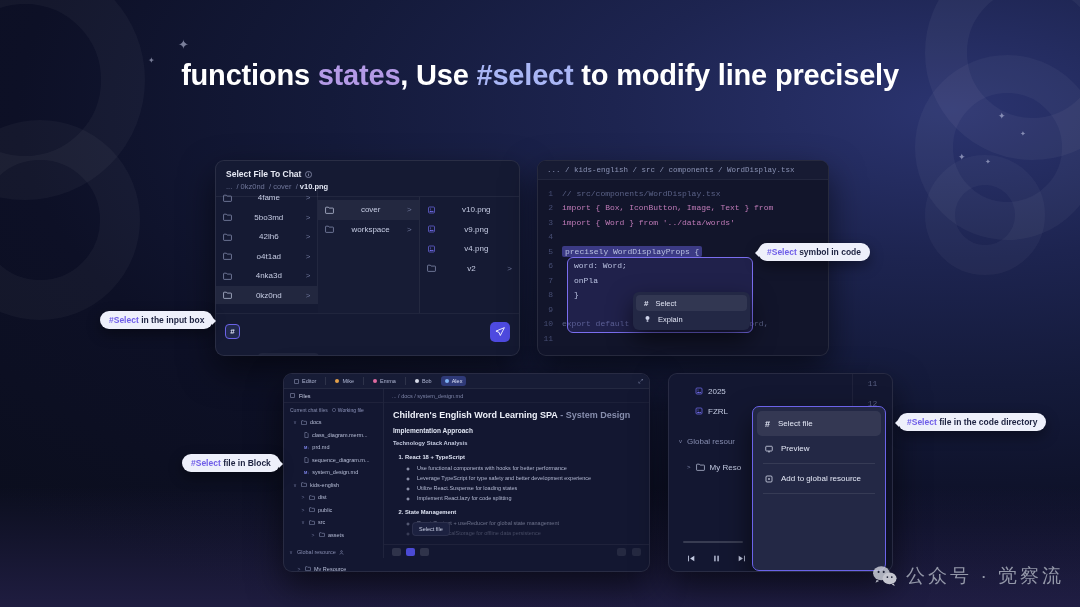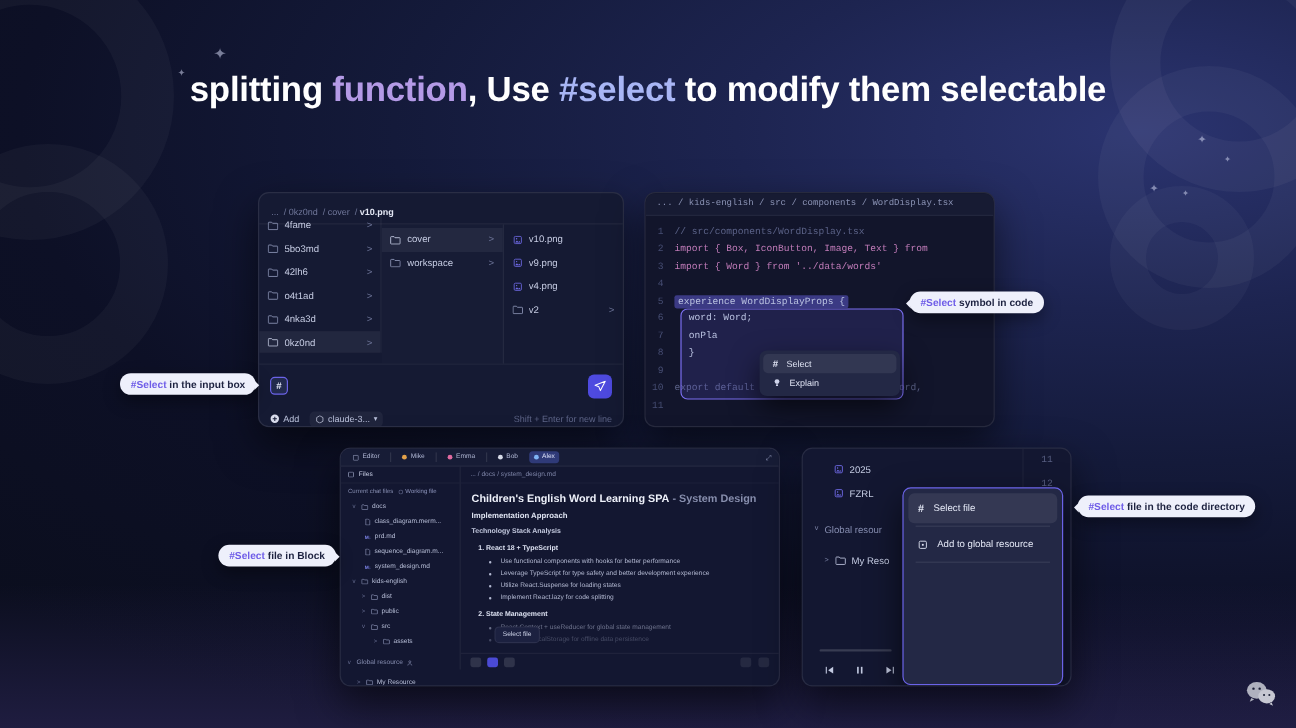--- a/index.html
+++ b/index.html
@@ -51,21 +51,21 @@
     z-index: 6;
   }
 
   
   #panelA { left: 215px; top: 160px; width: 305px; height: 196px; background:#151a33; }
   #panelA .hdr { padding: 8px 10px 5px 10px; }
   #panelA .hdr .t { font-size: 8.5px; font-weight: 700; color: #e7eaf5; display:flex; align-items:center; gap:4px;}
   #panelA .hdr .crumb { font-size: 7.5px; color: #6f7699; margin-top: 3px; }
   #panelA .hdr .crumb b { color: #e3e7f4; font-weight: 600; }
   .cols { display: flex; height: 117px; border-top: 1px solid rgba(255,255,255,.06); }
-  .col { height: 100%; overflow: hidden; position: relative; }
+  .col { height: 100%; overflow: hidden; position: relative; text-align: center; }
   .colA { width: 103px; border-right: 1px solid rgba(255,255,255,.06); }
   .colB { width: 102px; border-right: 1px solid rgba(255,255,255,.06); background: rgba(255,255,255,.012); }
   .colC { width: 100px; }
   .fitem { display: flex; align-items: center; gap: 5px; padding: 0 7px; height: 19.5px;
            font-size: 8px; color: #c6cce3; }
   .fitem.sel { background: rgba(255,255,255,.06); }
   .fitem.hl  { background: rgba(255,255,255,.055); }
   .fitem .nm { flex: 1; white-space: nowrap; overflow: hidden; }
   .fitem .ch { color: #6d7498; font-size: 8px; }
   .ficon { width: 9px; height: 8px; flex: none; }
@@ -200,26 +200,34 @@
   <div class="spark" style="left:178px; top:38px;  font-size:13px;">✦</div>
   <div class="spark" style="left:148px; top:57px;  font-size:8px;">✦</div>
   <div class="spark" style="left:998px; top:112px; font-size:9px;">✦</div>
   <div class="spark" style="left:958px; top:153px; font-size:9px;">✦</div>
   <div class="spark" style="left:985px; top:158px; font-size:7px;">✦</div>
   <div class="spark" style="left:1020px;top:130px; font-size:7px;">✦</div>
 </div>
 
 <div id="headline">
   <div class="ln">
-    <span>splitting </span><span class="kw-sym">function</span><span>, Use </span><span class="kw-sel">#select</span><span> to modify them selectable</span>
+    <span>functions </span><span class="kw-sym">states</span><span>, Use </span><span class="kw-sel">#select</span><span> to modify line precisely</span>
   </div>
 </div>
 
 <div class="panel" id="panelA">
   <div class="hdr">
+    <div class="t">
+      <span>Select File To Chat</span>
+      <svg width="7" height="7" viewBox="0 0 16 16">
+          <circle cx="8" cy="8" r="7" fill="none" stroke="#9aa1c0" stroke-width="1.6"></circle>
+          <circle cx="8" cy="4.6" r="1" fill="#9aa1c0"></circle>
+          <rect x="7.2" y="6.6" width="1.6" height="5" fill="#9aa1c0"></rect>
+        </svg>
+    </div>
     <div class="crumb">
       <span>...</span>
       &nbsp;/&nbsp;<span>0kz0nd</span>
       &nbsp;/&nbsp;<span>cover</span>
       &nbsp;/&nbsp;<b>v10.png</b>
     </div>
   </div>
 
   <div class="cols">
 
@@ -362,21 +370,21 @@
     <div class="cline">
         <span class="ln-no">3</span>
         <span class="c-kw">import { Word } from '../data/words'</span>
       </div>
     <div class="cline">
         <span class="ln-no">4</span>
         <span class="c-pl"></span>
       </div>
     <div class="cline">
         <span class="ln-no">5</span>
-        <span class="c-pl selhl" style="position:relative;z-index:2;padding:1px 3px;border-radius:2px;">experience WordDisplayProps {</span>
+        <span class="c-pl selhl" style="position:relative;z-index:2;padding:1px 3px;border-radius:2px;">precisely WordDisplayProps {</span>
       </div>
     <div class="cline">
         <span class="ln-no">6</span>
         <span class="c-pl" style="position:relative;z-index:2;">  word: Word;</span>
       </div>
     <div class="cline">
         <span class="ln-no">7</span>
         <span class="c-pl" style="position:relative;z-index:2;">  onPla</span>
       </div>
     <div class="cline">
@@ -628,20 +636,27 @@
         <rect x="12.4" y="3" width="1.6" height="10" fill="#c3cae1"></rect>
         <path d="M3 3v10L10.5 8z" fill="#c3cae1"></path>
       </svg>
   </div>
 
   <div id="menu2">
     <div class="mi act">
       <span style="font-weight:700;font-size:9px;">#</span>
       <span>Select file</span>
     </div>
+    <div class="mi">
+      <svg width="8" height="8" viewBox="0 0 16 16">
+          <rect x="1.5" y="2.5" width="13" height="9.5" rx="1.5" fill="none" stroke="#dfe3f3" stroke-width="1.5"></rect>
+          <rect x="6" y="13" width="4" height="1.5" fill="#dfe3f3"></rect>
+        </svg>
+      <span>Preview</span>
+    </div>
     <div class="sep"></div>
     <div class="mi">
       <svg width="8" height="8" viewBox="0 0 16 16">
           <rect x="2" y="2" width="12" height="12" rx="2" fill="none" stroke="#dfe3f3" stroke-width="1.5"></rect>
           <rect x="6.5" y="6.5" width="3" height="3" fill="#dfe3f3"></rect>
         </svg>
       <span>Add to global resource</span>
     </div>
     <div class="sep"></div>
   </div>
@@ -664,13 +679,14 @@
   <svg class="wechat" viewBox="0 0 28 24">
     <ellipse cx="10" cy="9" rx="9" ry="7.6" fill="#c9ccd6"></ellipse>
     <path d="M5 16l-1.4 3.4 4-2z" fill="#c9ccd6"></path>
     <circle cx="7" cy="7.5" r="1.1" fill="#1a1f33"></circle>
     <circle cx="12.6" cy="7.5" r="1.1" fill="#1a1f33"></circle>
     <ellipse cx="19" cy="14.5" rx="7.6" ry="6.4" fill="#e4e6ec"></ellipse>
     <path d="M23.5 20.2l1.2 2.8-3.4-1.6z" fill="#e4e6ec"></path>
     <circle cx="16.6" cy="13.2" r=".95" fill="#1a1f33"></circle>
     <circle cx="21.4" cy="13.2" r=".95" fill="#1a1f33"></circle>
   </svg>
+  <span>公众号 · 觉察流</span>
 </div>
 
 </body></html>

